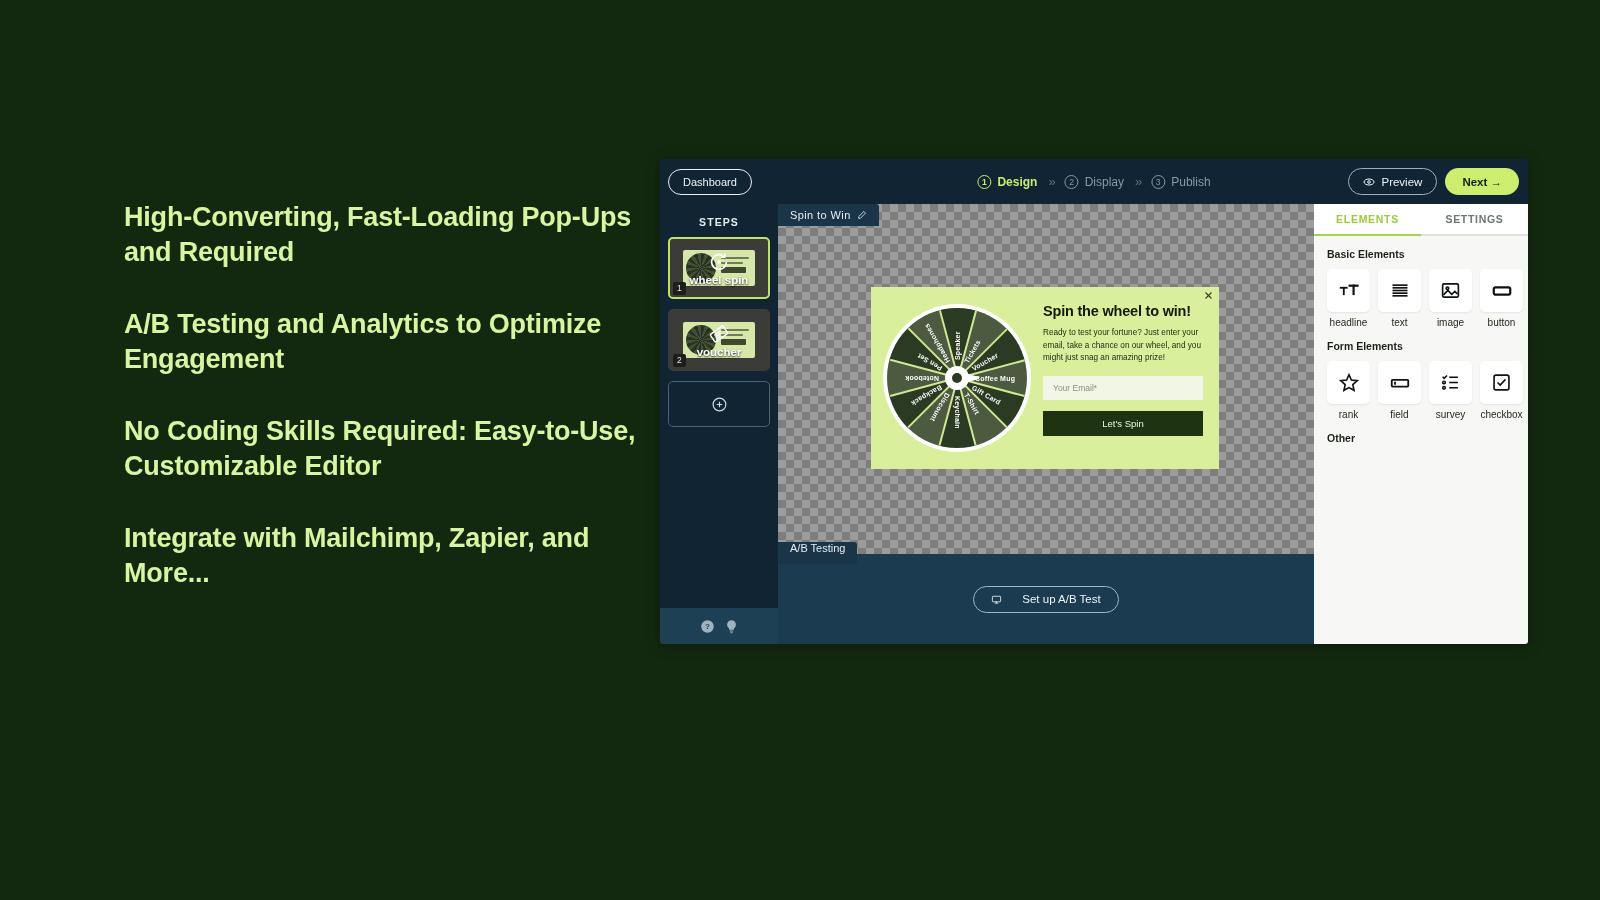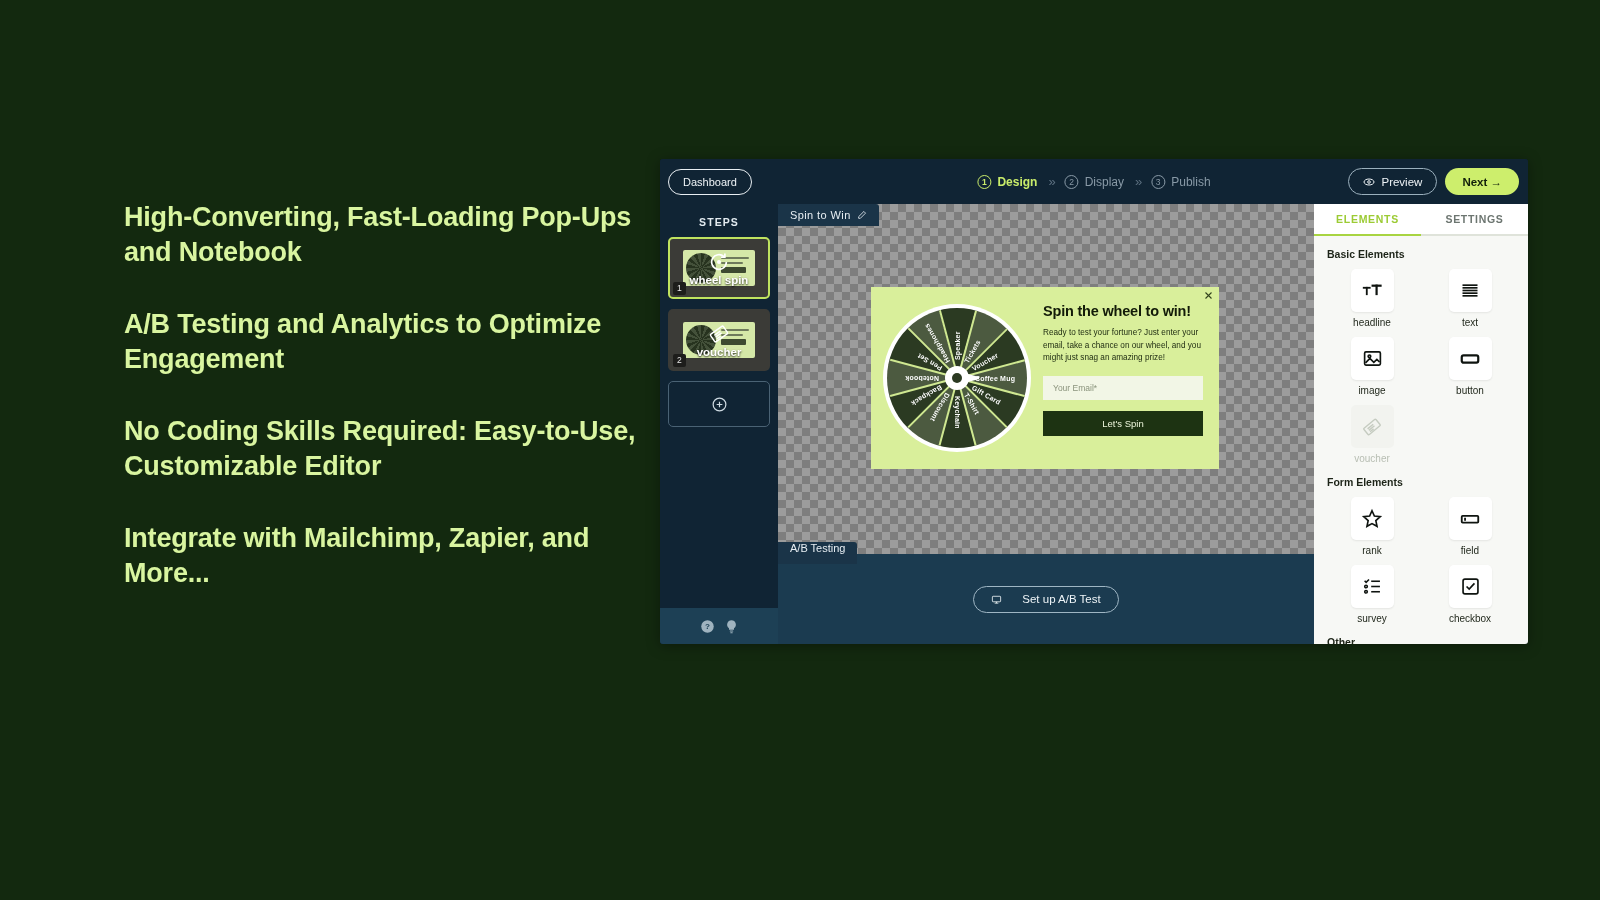--- a/index.html
+++ b/index.html
@@ -253,41 +253,41 @@
     flex: 1; display: flex; align-items: center; justify-content: center;
     font-size: 10.5px; font-weight: 600; letter-spacing: .7px;
     color: #6c7570; cursor: pointer; border-bottom: 2px solid #dfe3da;
   }
   .ptab.active { color: #9ccb34; border-bottom-color: #a8d441; }
   .panel-body { flex: 1; padding: 10px 13px 0; overflow: hidden; }
   .grp-title {
     font-size: 10.5px; font-weight: 700; color: #1d2418; margin: 2px 0 9px;
   }
   .grid {
-    display: grid; grid-template-columns: repeat(2, 1fr); gap: 9px 8px;
+    display: grid; grid-template-columns: repeat(5, 1fr); gap: 9px 8px;
     margin-bottom: 12px;
   }
   .cell { display: flex; flex-direction: column; align-items: center; cursor: pointer; }
   .cell .tile {
     width: 43px; height: 43px; background: #fff; border-radius: 5px;
     display: flex; align-items: center; justify-content: center;
     box-shadow: 0 1px 2px rgba(0,0,0,.08); color: #0f1410;
   }
   .cell .cap { font-size: 10px; color: #1d2418; margin-top: 5px; }
   .cell.disabled .tile { background: #f2f3ef; color: #c5cbc0; box-shadow: none; }
   .cell.disabled .cap { color: #b8beb3; }
   svg { display: block; }
 </style>
 </head>
 <body>
 
 <div class="stage">
 
   <div class="copy">
-    <p>High-Converting, Fast-Loading Pop-Ups and Notebook</p>
+    <p>High-Converting, Fast-Loading Pop-Ups and Required</p>
     <p>A/B Testing and Analytics to Optimize Engagement</p>
     <p>No Coding Skills Required: Easy-to-Use, Customizable Editor</p>
     <p>Integrate with Mailchimp, Zapier, and More...</p>
   </div>
 
   <div class="app">
 
     <div class="topbar">
       <button class="btn-dash">Dashboard</button>
 

